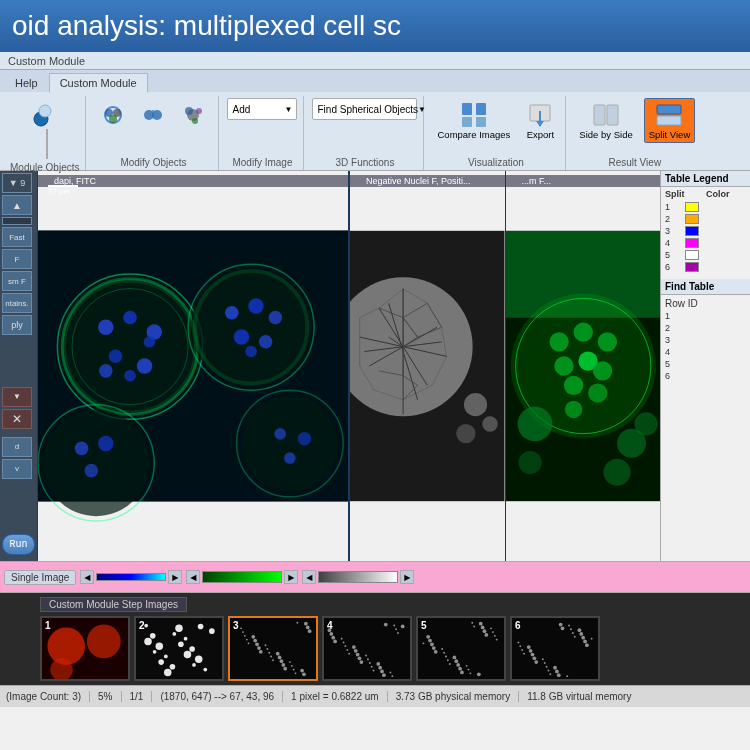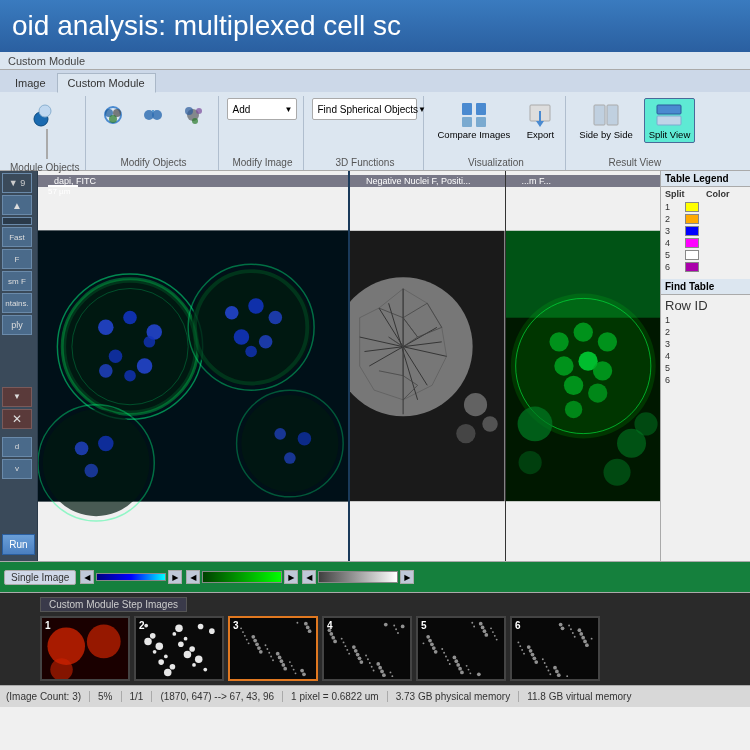--- a/index.html
+++ b/index.html
@@ -191,29 +191,29 @@
       padding: 2px 4px;
     }
 
     .dt-row {
       display: flex;
       gap: 4px;
       padding: 1px 0;
     }
 
     .dt-cell {
-      font-size: 13px;
+      font-size: 10px;
       color: #333;
       min-width: 20px;
     }
 
     
     .channel-bar {
       height: 32px;
-      background: #15803d;
+      background: #f9a8d4;
       border-top: 1px solid #aaa;
       border-bottom: 1px solid #aaa;
       display: flex;
       align-items: center;
       padding: 0 4px;
       gap: 4px;
     }
 
     .channel-label {
       font-size: 10px;
@@ -425,21 +425,21 @@
 </div>
 
 <div class="ribbon-container">
 
   <div class="ribbon-module-label">
     <span>Custom Module</span>
   </div>
 
   <div class="ribbon-tab-row">
     <div class="ribbon-tab">
-      <span>Image</span>
+      <span>Help</span>
     </div>
     <div class="ribbon-tab active">
       <span>Custom Module</span>
     </div>
   </div>
 
   <div class="ribbon-body">
 
     <div class="ribbon-group">
       <div class="ribbon-group-content">
@@ -546,21 +546,21 @@
       <div class="ribbon-group-content" style="gap:6px;">
         <div class="ribbon-btn">
           <div class="ribbon-btn-icon">
             <svg width="28" height="28" viewBox="0 0 28 28">
               <rect x="2" y="4" width="11" height="20" fill="#c0d0e0" rx="1" stroke="#aaa"></rect>
               <rect x="15" y="4" width="11" height="20" fill="#c0d0e0" rx="1" stroke="#aaa"></rect>
             </svg>
           </div>
           <div class="ribbon-btn-label">Side by Side</div>
         </div>
-        <div class="ribbon-btn active" style="background:#5eead4; border:1px solid #4a6a9a;">
+        <div class="ribbon-btn active" style="background:#f97316; border:1px solid #4a6a9a;">
           <div class="ribbon-btn-icon">
             <svg width="28" height="28" viewBox="0 0 28 28">
               <rect x="2" y="4" width="24" height="9" fill="#4a8ad0" rx="1" stroke="#2a5a9a"></rect>
               <rect x="2" y="15" width="24" height="9" fill="#c0d4e8" rx="1" stroke="#7aaad0"></rect>
             </svg>
           </div>
           <div class="ribbon-btn-label">Split View</div>
         </div>
       </div>
       <div class="ribbon-group-label" style="font-size:10px; color:#555;">Result View</div>
@@ -591,21 +591,21 @@
     <div class="sidebar-tool" style="font-size:9px;">
       <span>ply</span>
     </div>
     <div style="flex:1;"></div>
     <div class="sidebar-tool" style="background:#5a3a3a; border-color:#7a5a5a;">▼</div>
     <div class="sidebar-tool" style="background:#5a3a3a; border-color:#7a5a5a; font-size:12px;">✕</div>
     <div style="height:4px;"></div>
     <div class="sidebar-tool">d</div>
     <div class="sidebar-tool">v</div>
     <div style="flex:1;"></div>
-    <div class="run-btn" style="margin:4px auto; padding:4px 6px; background:linear-gradient(to bottom,#6a9fd8,#4a7fc0); color:white; border:1px solid #2a5fa0; border-radius:0; cursor:pointer; font-size:10px; text-align:center;">
+    <div class="run-btn" style="margin:4px auto; padding:4px 6px; background:linear-gradient(to bottom,#6a9fd8,#4a7fc0); color:white; border:1px solid #2a5fa0; border-radius:10px; cursor:pointer; font-size:10px; text-align:center;font-family:Liberation Mono, monospace;">
       <span>Run</span>
     </div>
   </div>
 
   <div class="main-content-area">
     <div class="image-panels-row">
 
       <div class="image-panel-left">
         <div class="panel-title-bar">
           <span>dapi, FITC</span>

